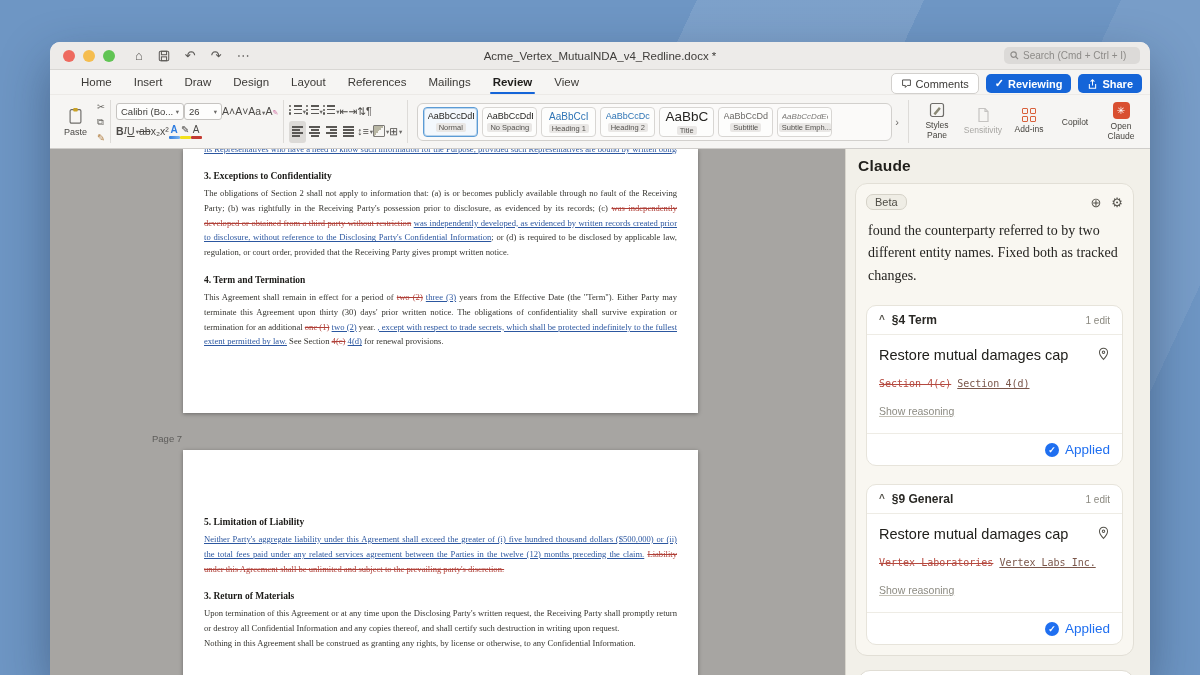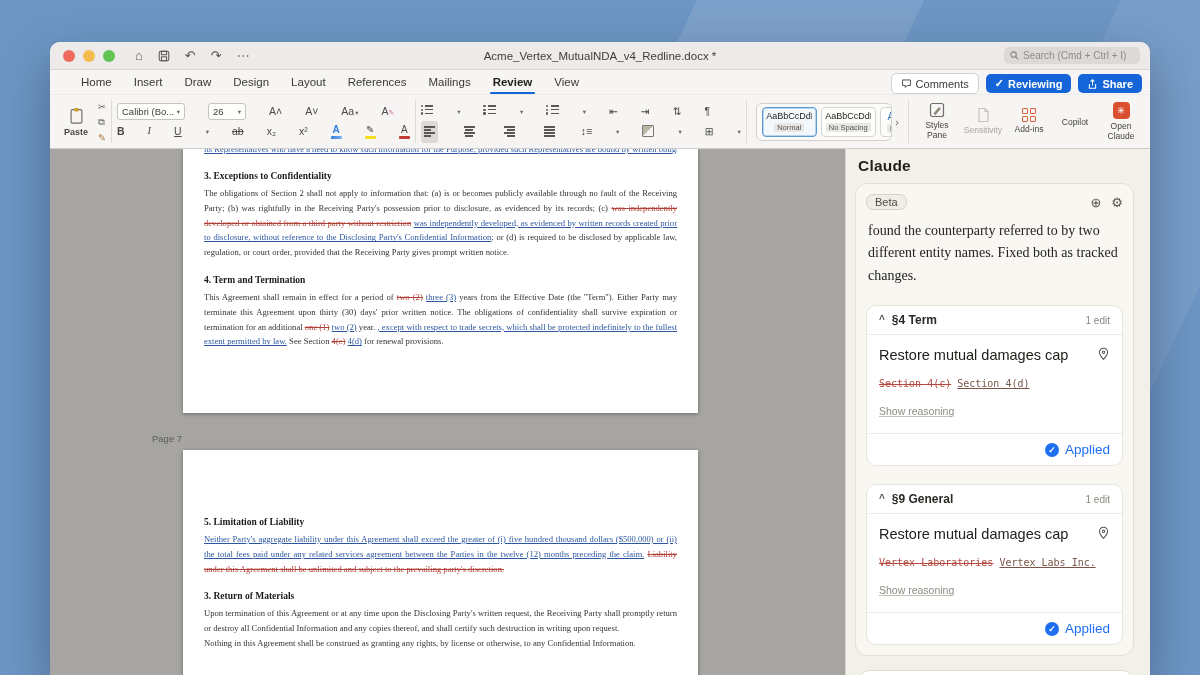--- a/index.html
+++ b/index.html
@@ -35,26 +35,26 @@
   .tab.active{font-weight:700;color:#1e1d1b;}
   .tab.active::after{content:"";position:absolute;left:8px;right:8px;bottom:0;height:2.5px;border-radius:2px;background:var(--accent-blue);}
   .tabrow-actions{position:absolute;right:8px;top:3px;display:flex;gap:7px;align-items:center;}
   .pillbtn{height:19px;border-radius:5px;display:flex;align-items:center;gap:4px;padding:0 9px;font-size:11px;}
   .btn-comments{background:#fff;border:1px solid #d2d0cd;color:#3c3a37;}
   .btn-blue{background:var(--accent-blue);color:#fff;font-weight:600;}
   
   .ribbon{height:54px;background:#f6f5f3;border-bottom:1px solid #cfcdca;display:flex;align-items:stretch;padding:2px 6px 2px 10px;box-sizing:border-box;}
   .vsep{width:1px;background:#dddbd8;margin:3px 5px;}
   .rgroup{display:flex;flex-direction:column;justify-content:center;}
-  .rrow{display:flex;align-items:center;gap:23px;height:20px;}
+  .rrow{display:flex;align-items:center;gap:0;height:20px;}
   .g{font-size:10.5px;color:#4b4946;line-height:1;white-space:nowrap;cursor:default;}
   .car{font-size:6.5px;color:#6b6967;margin-left:1px;}
   .grp-clip{flex-direction:row;align-items:center;gap:6px;}
   .paste-btn{display:flex;flex-direction:column;align-items:center;gap:2px;padding:2px 4px;}
-  .paste-lbl{font-size:9px;color:#4b4946;font-weight:bold;}
+  .paste-lbl{font-size:9px;color:#4b4946;}
   .clipcol{display:flex;flex-direction:column;justify-content:center;gap:4px;font-size:9.5px;color:#66645f;}
   .combo{border:1px solid #c6c4c1;background:#fdfdfc;border-radius:3px;font-size:9.5px;color:#3f3d3a;
     display:flex;align-items:center;justify-content:space-between;padding:1px 4px;height:13px;box-sizing:content-box;}
   .combo.w-name{width:58px;} .combo.w-size{width:28px;}
   .fx{position:relative;display:inline-block;}
   .fx .bar{display:block;height:3px;width:11px;margin-top:1px;border-radius:1px;}
   .bar-blue{background:linear-gradient(90deg,#2f7de0,#7db4ef);} .bar-yellow{background:#f3e11c;} .bar-red{background:#c33b32;}
   .fx .letter{font-size:10px;color:#4b4946;display:block;text-align:center;}
   .eff .letter{color:#2f7de0;font-weight:700;}
   .ic-list{display:inline-block;}

